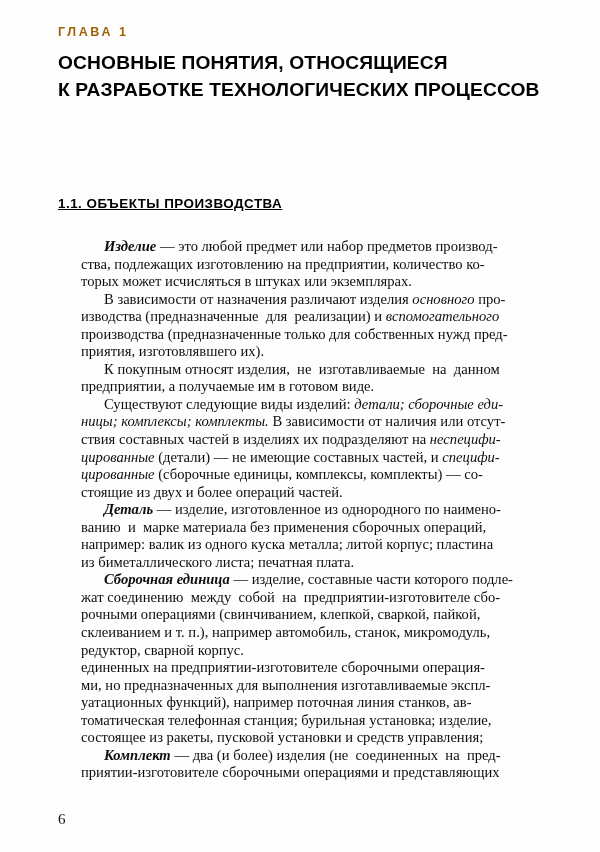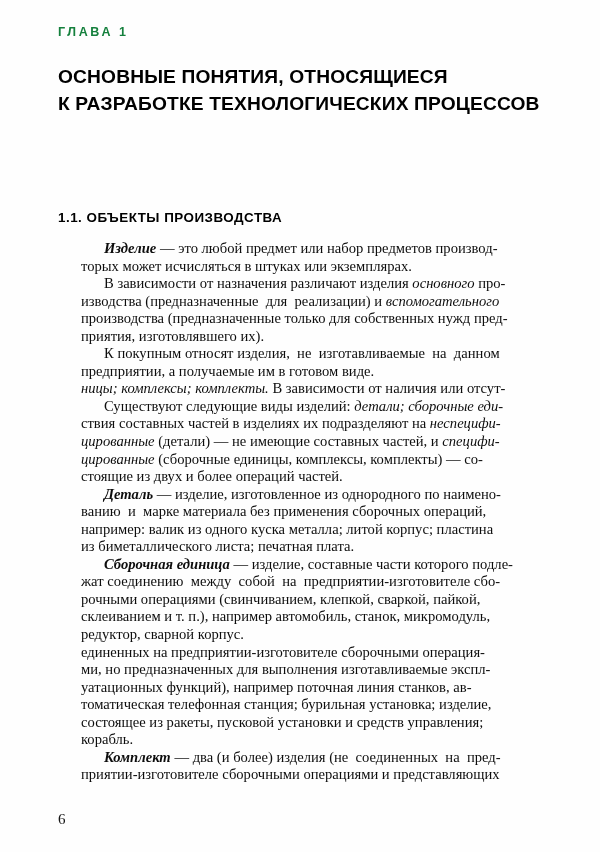--- a/index.html
+++ b/index.html
@@ -32,54 +32,55 @@
     top: 0;
     width: 488px;
   }
 
   
   .chapter-label {
     font-family: "Liberation Sans", "DejaVu Sans", sans-serif;
     font-weight: bold;
     font-size: 12.5px;
     letter-spacing: 2.6px;
-    color: #15803d;
+    color: #a16207;
     margin-top: 25px;
     line-height: 14px;
   }
 
   
   .chapter-title {
     font-family: "Liberation Sans", "DejaVu Sans", sans-serif;
     font-weight: bold;
     font-size: 19.2px;
     line-height: 27px;
     letter-spacing: 0.15px;
     color: #000000;
-    margin-top: 24px;
+    margin-top: 10px;
   }
   .chapter-title .tline {
     display: block;
     white-space: nowrap;
   }
 
   
   .section-heading {
     font-family: "Liberation Sans", "DejaVu Sans", sans-serif;
     font-weight: bold;
     font-size: 13.4px;
     letter-spacing: 0.5px;
     color: #000000;
     margin-top: 93px;
     line-height: 16px;
+    text-decoration: underline;
   }
 
   
   .body-block {
-    margin-top: 14px;
+    margin-top: 26px;
     font-size: 14.6px;
     line-height: 17.55px;
     text-align: justify;
     color: #0d0d0d;
   }
 
   .para {
     margin: 0;
     text-indent: 23px;
     text-align: justify;
@@ -134,20 +135,23 @@
     </div>
 
     <div class="section-heading">1.1. ОБЪЕКТЫ ПРОИЗВОДСТВА</div>
 
     <div class="body-block">
 
       <p class="para">
         <span class="ln j ind">
             <span><span class="term">Изделие</span> — это любой предмет или набор предметов производ-</span>
           </span>
+        <span class="ln j">
+            <span>ства, подлежащих изготовлению на предприятии, количество ко-</span>
+          </span>
         <span class="ln">торых может исчисляться в штуках или экземплярах.</span>
       </p>
 
       <p class="para">
         <span class="ln j ind">
             <span>В зависимости от назначения различают изделия <span class="em">основного</span> про-</span>
           </span>
         <span class="ln j">
             <span>изводства (предназначенные&nbsp;&nbsp;для&nbsp;&nbsp;реализации) и <span class="em">вспомогательного</span></span>
           </span>
@@ -158,26 +162,26 @@
       </p>
 
       <p class="para">
         <span class="ln j ind">
             <span>К покупным относят изделия,&nbsp;&nbsp;не&nbsp;&nbsp;изготавливаемые&nbsp;&nbsp;на&nbsp;&nbsp;данном</span>
           </span>
         <span class="ln">предприятии, а получаемые им в готовом виде.</span>
       </p>
 
       <p class="para">
+        <span class="ln j ind">
+            <span>Существуют следующие виды изделий: <span class="em">детали; сборочные еди-</span></span>
+          </span>
         <span class="ln j">
             <span><span class="em">ницы; комплексы; комплекты.</span> В зависимости от наличия или отсут-</span>
           </span>
-        <span class="ln j ind">
-            <span>Существуют следующие виды изделий: <span class="em">детали; сборочные еди-</span></span>
-          </span>
         <span class="ln j">
             <span>ствия составных частей в изделиях их подразделяют на <span class="em">неспецифи-</span></span>
           </span>
         <span class="ln j">
             <span><span class="em">цированные</span> (детали) — не имеющие составных частей, и <span class="em">специфи-</span></span>
           </span>
         <span class="ln j">
             <span><span class="em">цированные</span> (сборочные единицы, комплексы, комплекты) — со-</span>
           </span>
         <span class="ln">стоящие из двух и более операций частей.</span>
@@ -221,21 +225,20 @@
           </span>
         <span class="ln j">
             <span>уатационных функций), например поточная линия станков, ав-</span>
           </span>
         <span class="ln j">
             <span>томатическая телефонная станция; бурильная установка; изделие,</span>
           </span>
         <span class="ln j">
             <span>состоящее из ракеты, пусковой установки и средств управления;</span>
           </span>
-        <span class="ln">корабль.</span>
       </p>
 
       <p class="para">
         <span class="ln j ind">
             <span><span class="term">Комплект</span> — два (и более) изделия (не&nbsp;&nbsp;соединенных&nbsp;&nbsp;на&nbsp;&nbsp;пред-</span>
           </span>
         <span class="ln j">
             <span>приятии-изготовителе сборочными операциями и представляющих</span>
           </span>
       </p>

